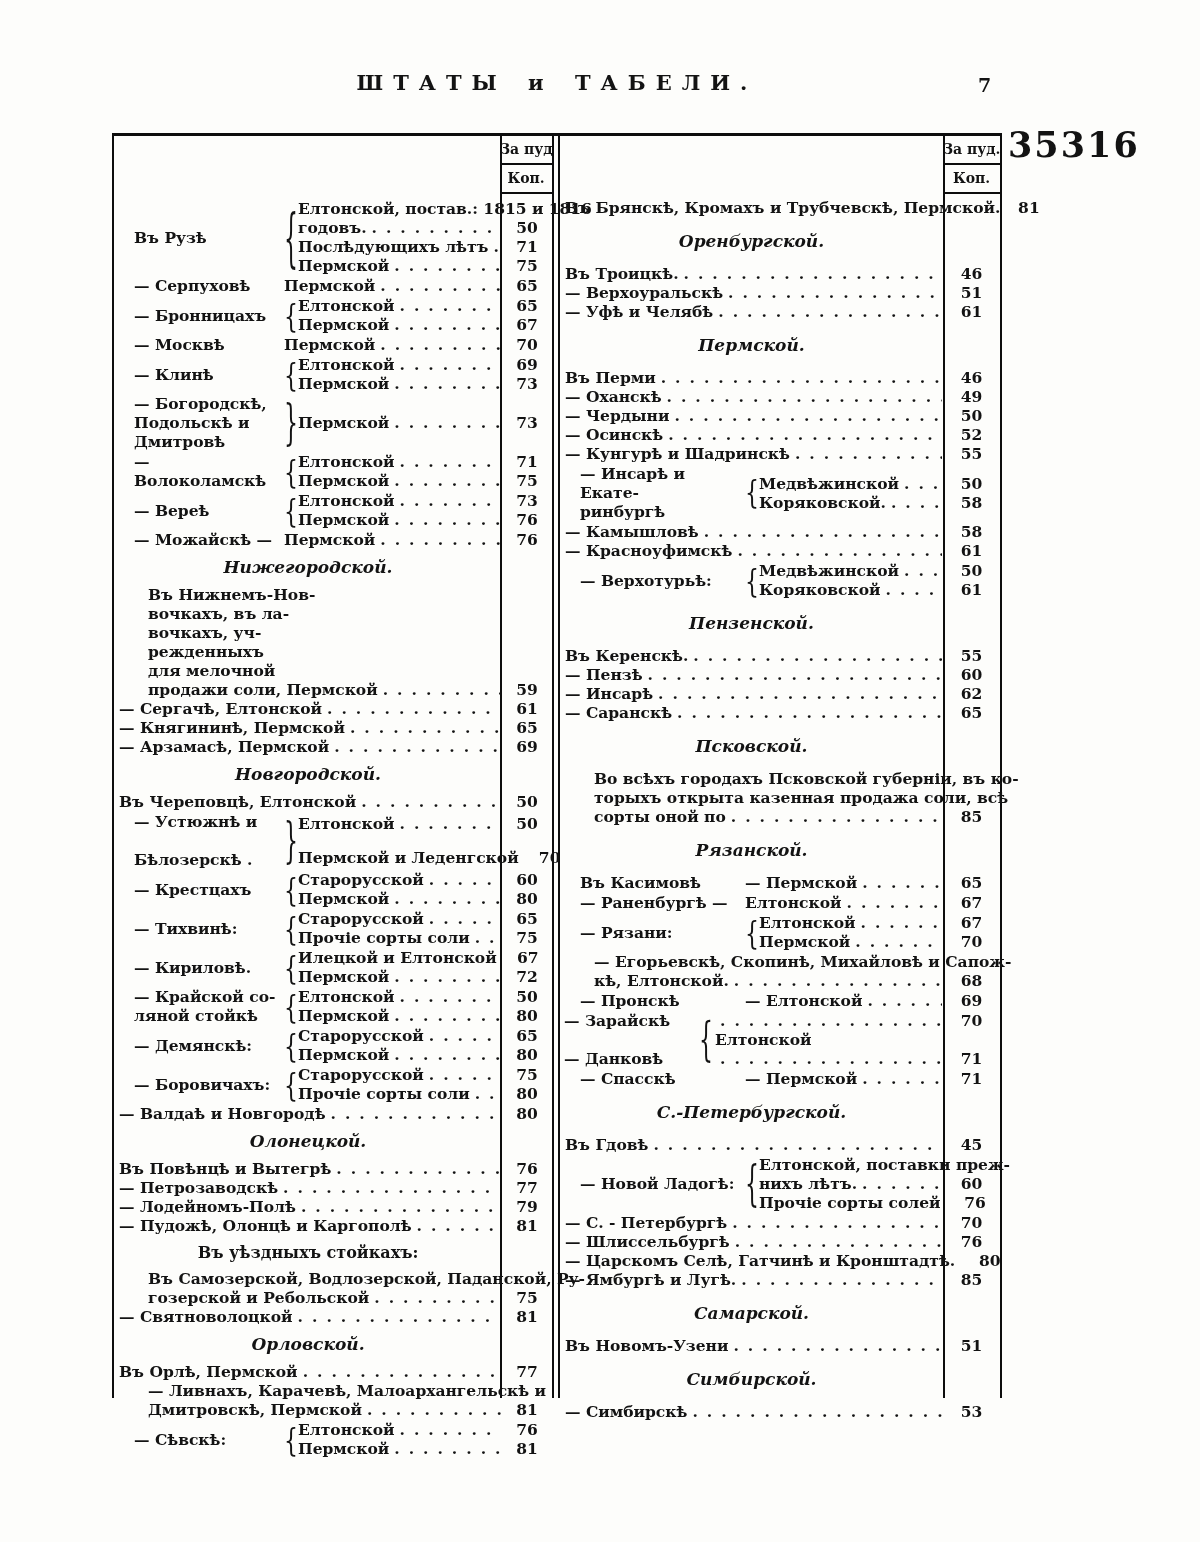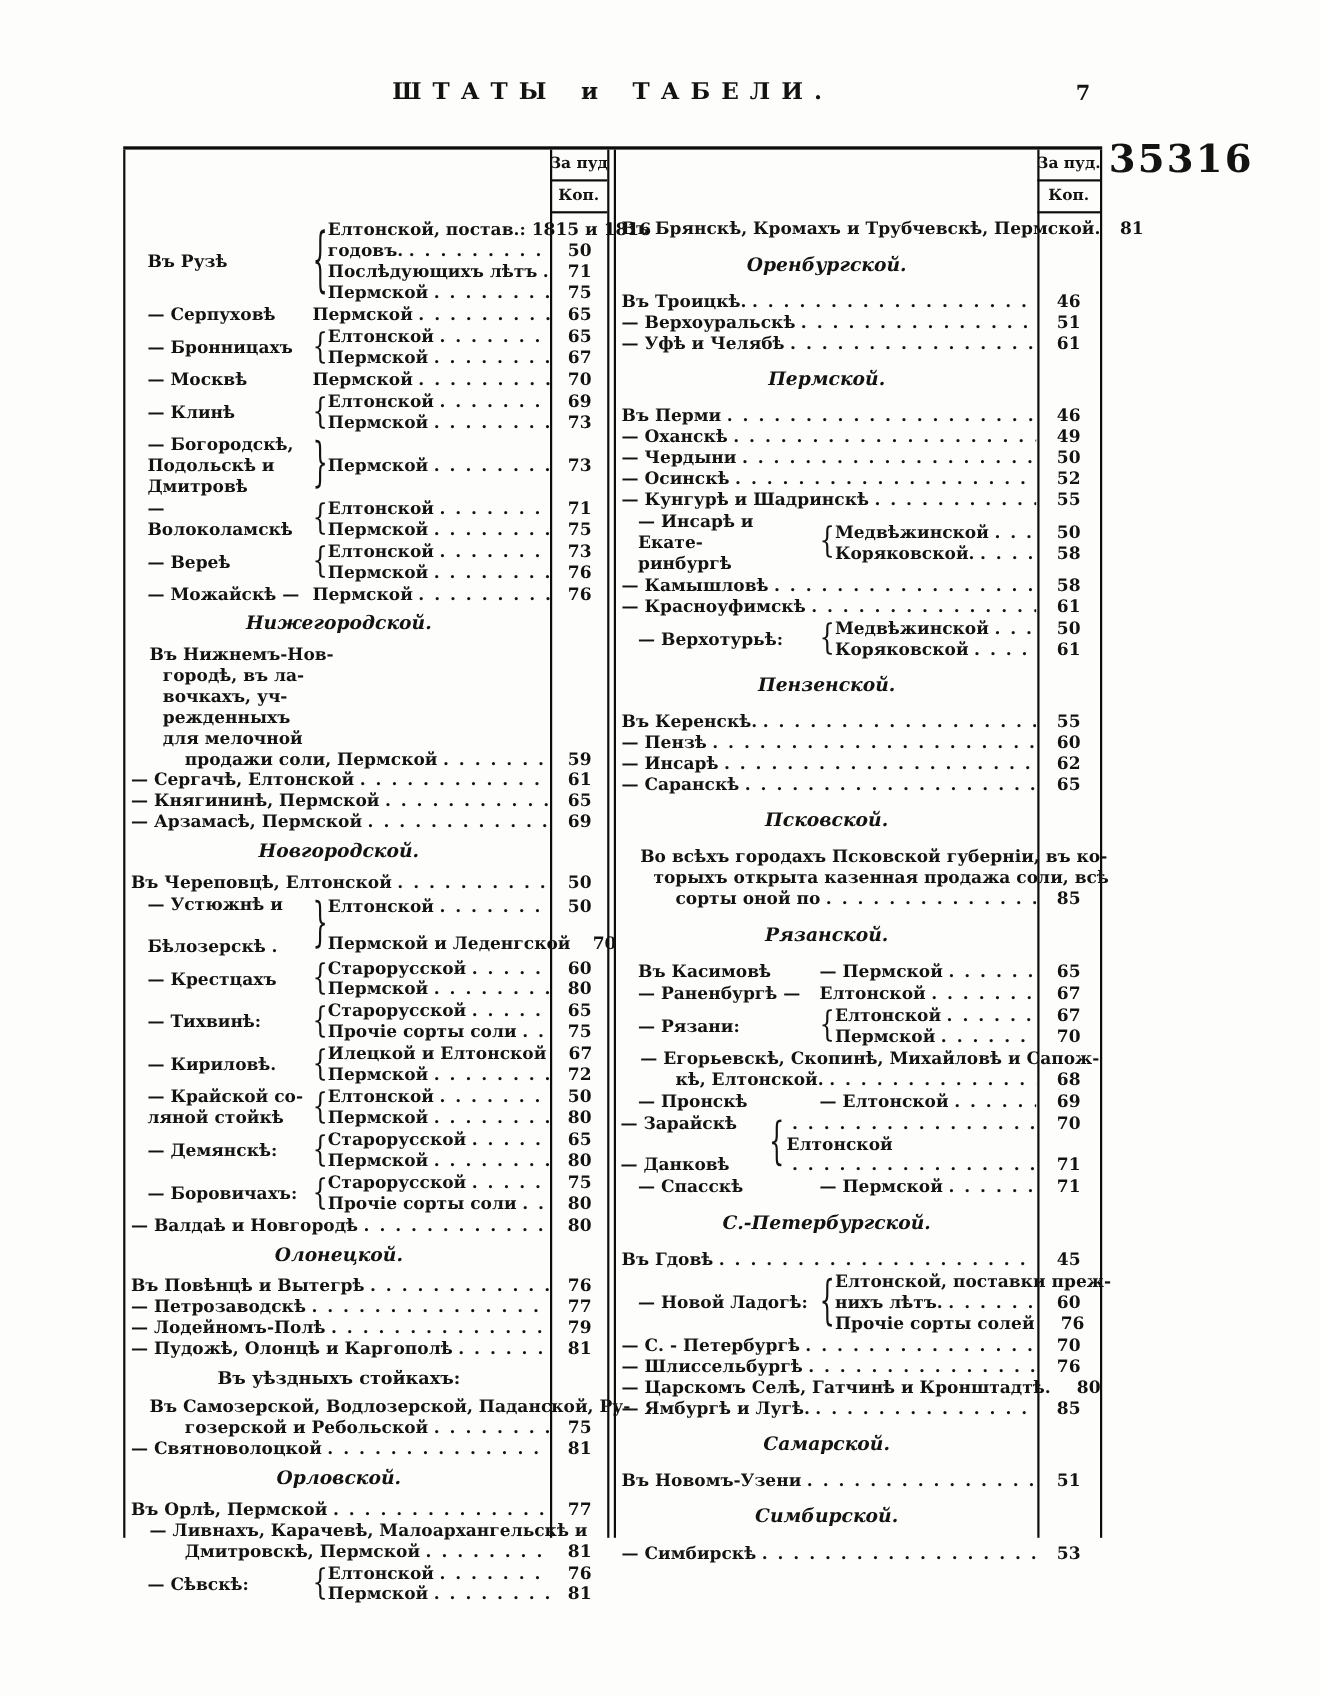--- a/index.html
+++ b/index.html
@@ -49,22 +49,22 @@
   .half-right .pl{width:165px;}
   .brace{
     flex:0 0 14px;width:14px;display:flex;align-items:center;justify-content:center;
     font-size:22px;font-weight:400;align-self:stretch;
   }
   .vars{flex:1 1 auto;min-width:0;}
   .vline{display:flex;align-items:baseline;}
   .vpre{white-space:nowrap;}
   .vgap{margin-top:15px;}
   .w .cont{padding-left:34px;white-space:nowrap;}
-  .w .first{padding-left:22px;white-space:nowrap;}
-  .w .lastline{display:flex;align-items:center;padding-left:20px;}
+  .w .first{padding-left:22px;white-space:nowrap;margin-left:12px;}
+  .w .lastline{display:flex;align-items:center;}
   .w .lastline .rt{padding-left:34px;}
   .s3{position:relative;}
   .s3 .pl2{flex:0 0 135px;width:135px;white-space:nowrap;padding-left:4px;}
   .s3 .bsp{flex:0 0 16px;}
   .s3 .sortmid{white-space:nowrap;}
   .s3brace{
     position:absolute;left:139px;top:0;height:57px;width:14px;
     display:flex;align-items:center;justify-content:center;
     font-size:22px;font-weight:400;
   }
@@ -221,21 +221,21 @@
           <div class="vline">
             <span class="vpre">Пермской</span>
             <span class="lead">..........................................................................................</span>
             <span class="price">76</span>
           </div>
         </div>
       </div>
       <div class="h">Нижегородской.</div>
       <div class="w">
         <div class="first">Въ Нижнемъ-Нов-</div>
-        <div class="cont">городѣ, въ ла-</div>
+        <div class="cont">вочкахъ, въ ла-</div>
         <div class="cont">вочкахъ, уч-</div>
         <div class="cont">режденныхъ</div>
         <div class="cont">для мелочной</div>
         <div class="lastline">
           <span class="rt">продажи соли, Пермской</span>
           <span class="lead">..........................................................................................</span>
           <span class="price">59</span>
         </div>
       </div>
       <div class="row">

